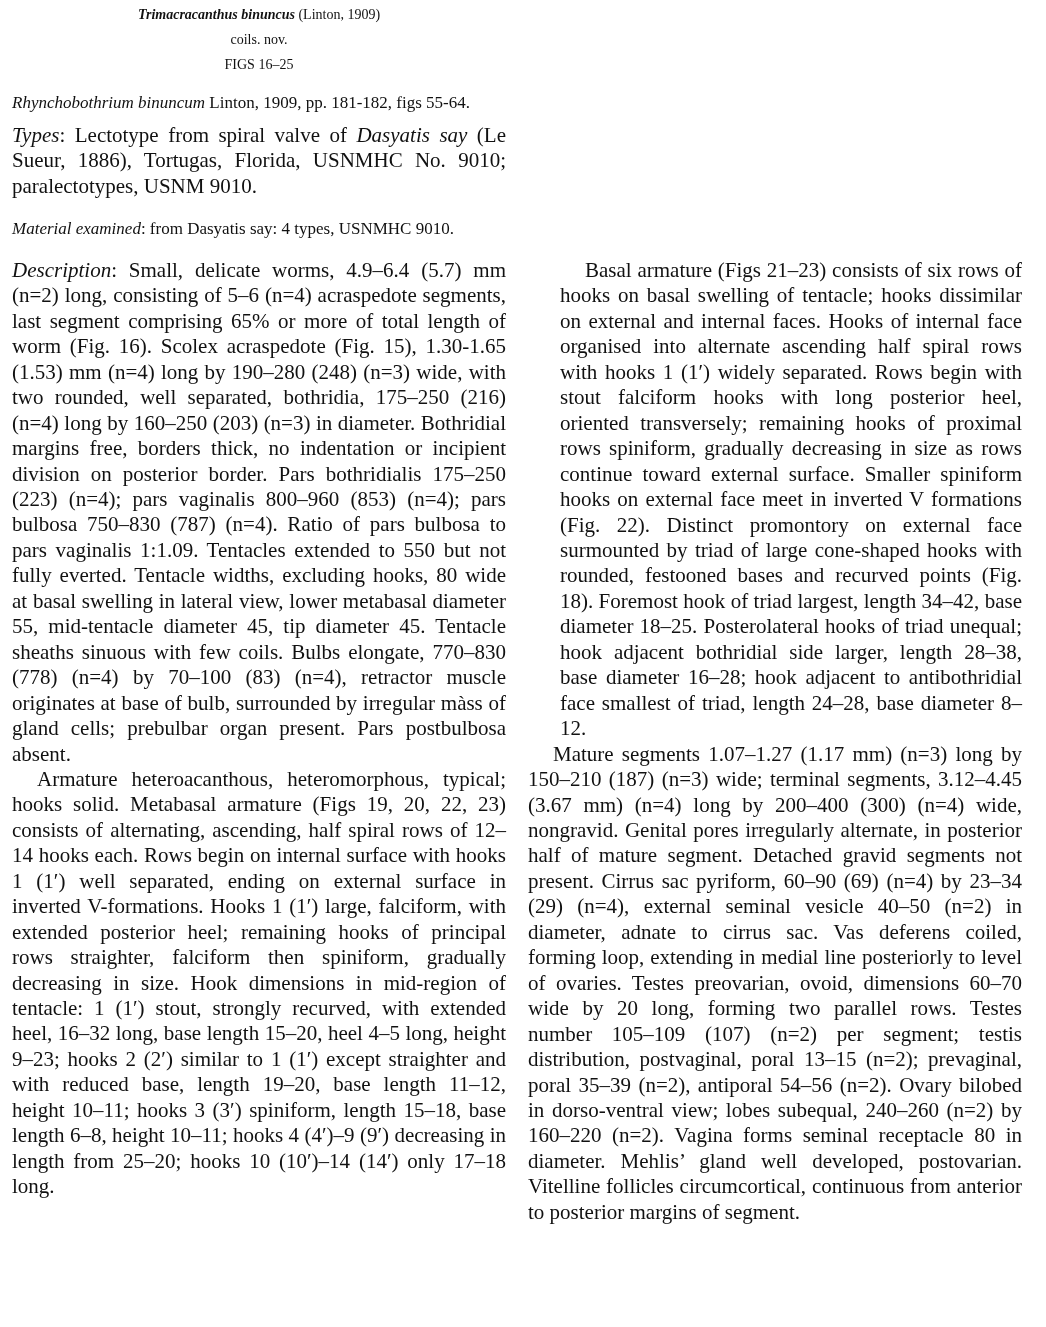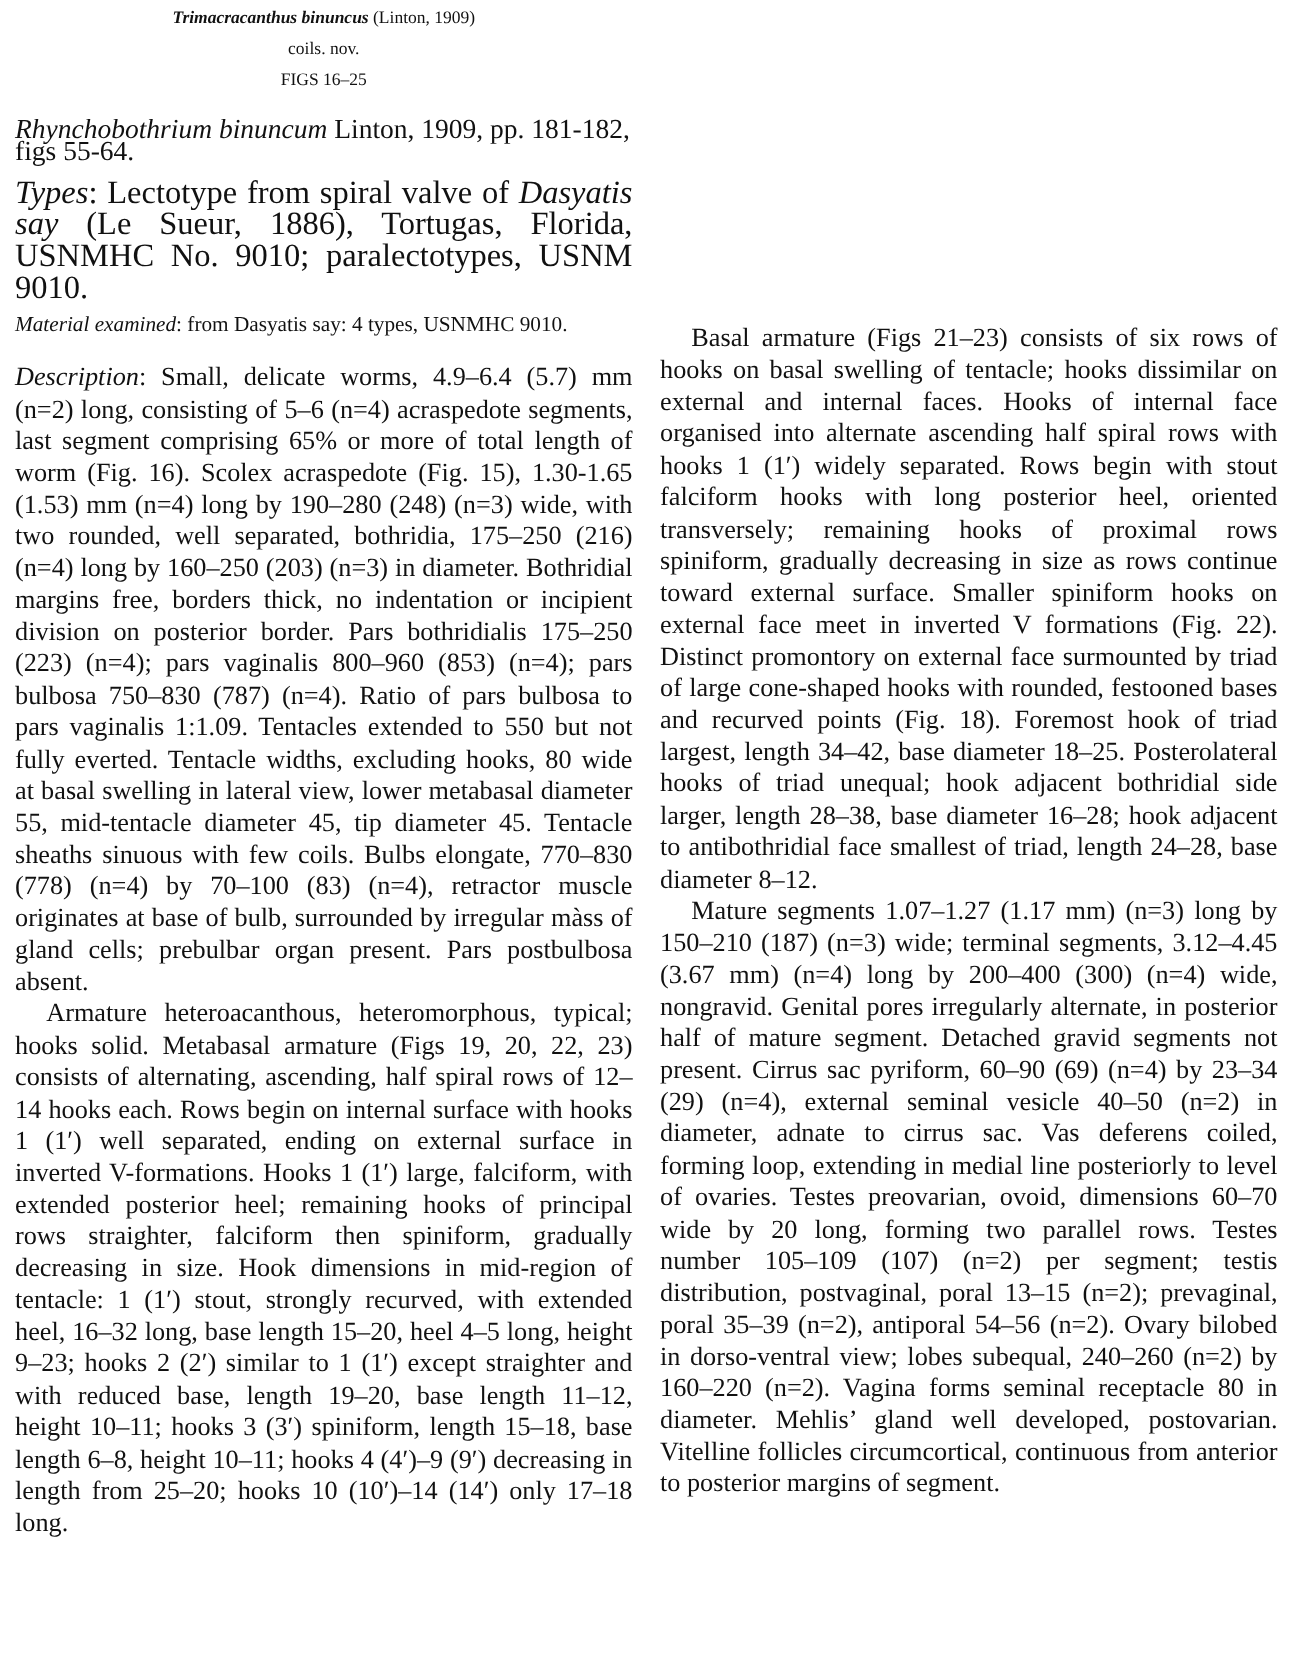--- a/index.html
+++ b/index.html
@@ -9,35 +9,35 @@
     color: #111111;
   }
   .col { position: absolute; }
   .col-left { left: 12px; top: 2px; width: 494px; }
   .col-right { left: 528px; top: 258px; width: 494px; }
   .heading {
     text-align: center; font-size: 14px; line-height: 25px;
   }
   .heading .species { font-weight: bold; font-style: italic; }
   .synonym {
-    margin-top: 17px; font-size: 22px; line-height: 18px;
+    margin-top: 17px; font-size: 17px; line-height: 18px;
   }
   .types {
-    margin-top: 11px; font-size: 26px; line-height: 25.3px; text-align: justify;
+    margin-top: 11px; font-size: 21px; line-height: 25.3px; text-align: justify;
   }
   .material {
-    margin-top: 9px; font-size: 17px; line-height: 18px;
+    margin-top: 21px; font-size: 17px; line-height: 18px;
   }
   .para {
     font-size: 21px; line-height: 25.45px; text-align: justify;
     margin: 0;
   }
   .para.first { margin-top: 20px; }
   .para.indent { text-indent: 25px; }
-  .para.right-first { text-indent: 25px; }
+  .para.right-first { text-indent: 25px; margin-left: 32px; }
   .it { font-style: italic; }
 </style>
 </head>
 <body>
 
 <div class="col col-left">
   <div class="heading">
     <div><span class="species">Trimacracanthus binuncus</span><span> (Linton, 1909)</span></div>
     <div>coils. nov.</div>
     <div>FIGS 16–25</div>

